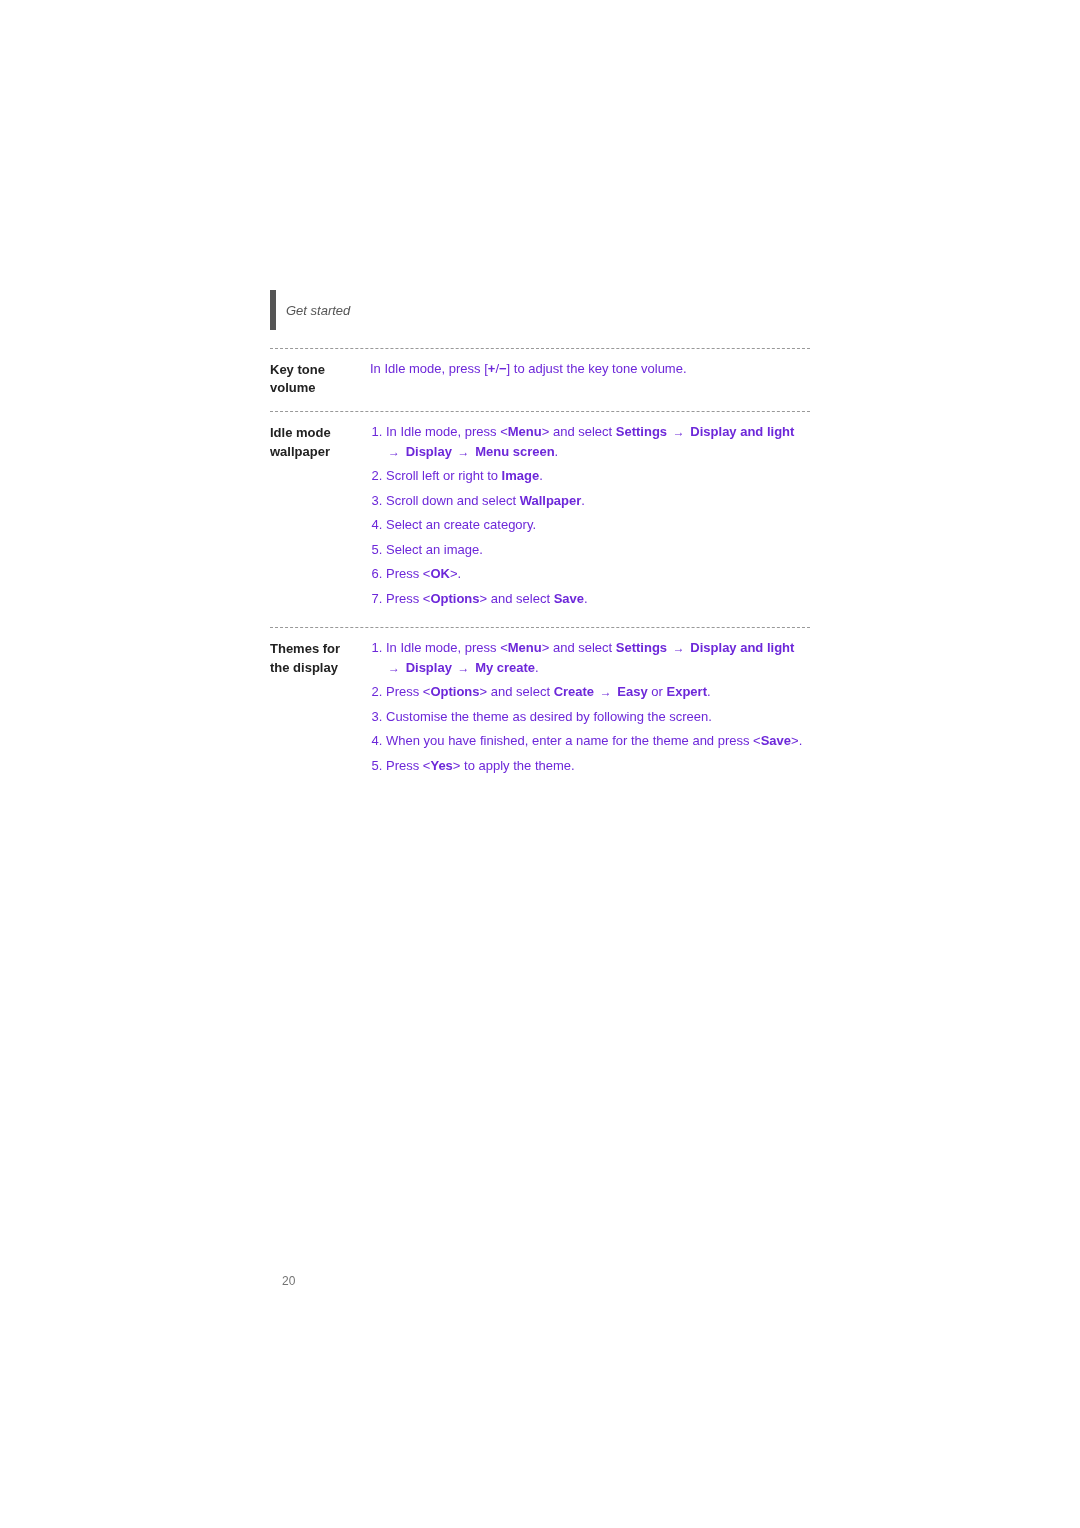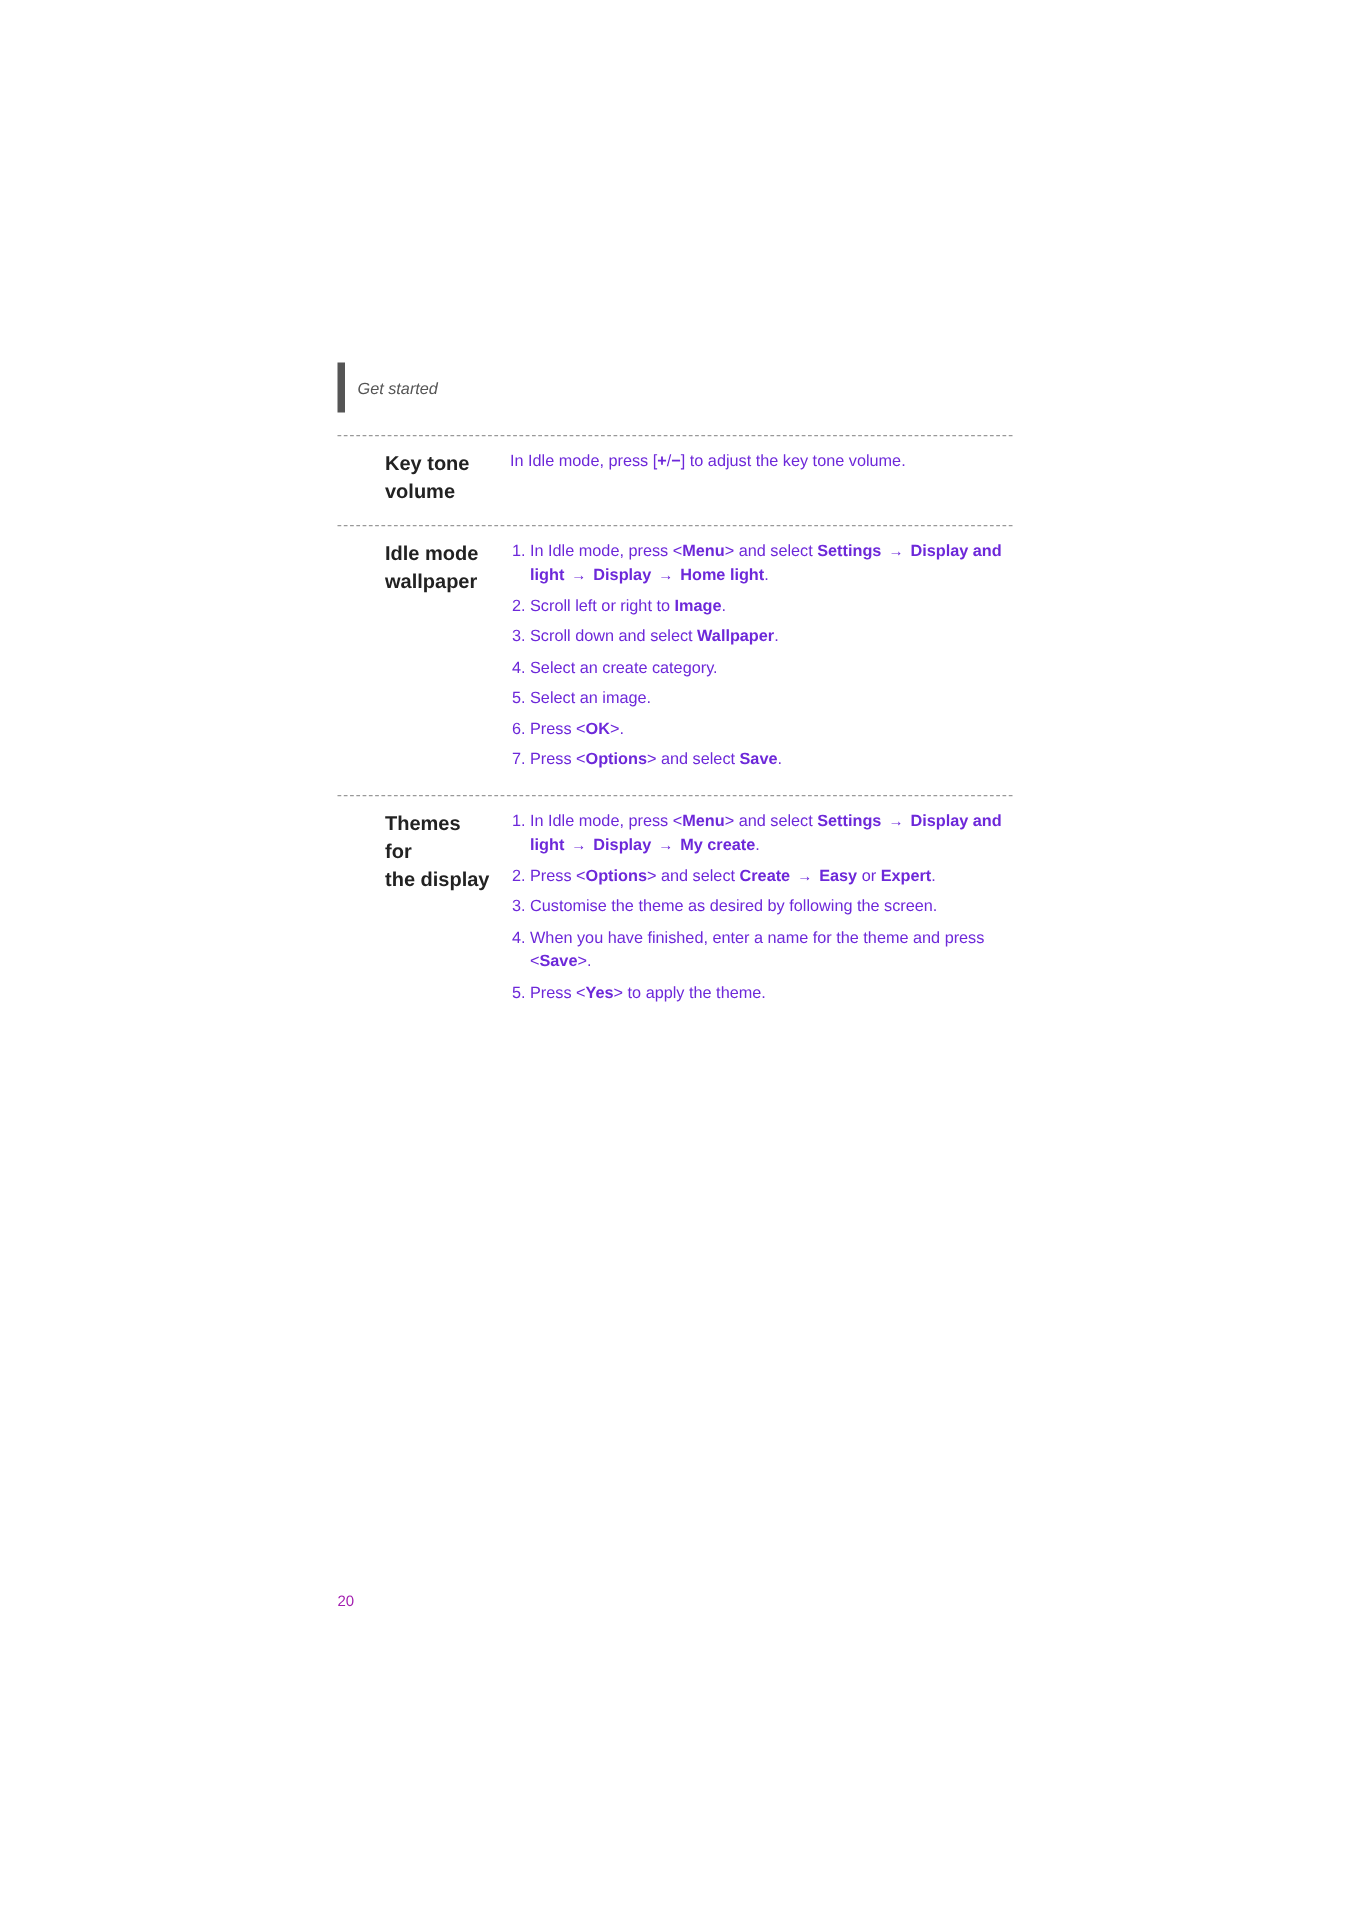--- a/index.html
+++ b/index.html
@@ -56,28 +56,27 @@
 
     .section-row {
       display: flex;
       align-items: flex-start;
       margin-bottom: 0;
       padding-bottom: 14px;
     }
 
     .section-label {
       font-weight: bold;
-      font-size: 16px;
+      font-size: 13px;
       color: #222222;
       width: 100px;
       min-width: 100px;
       padding-right: 14px;
       line-height: 1.4;
       padding-top: 2px;
-      margin-left: 38px;
     }
 
     .section-content {
       flex: 1;
       font-size: 13px;
       color: #6d28d9;
       line-height: 1.5;
     }
 
     .section-content p {
@@ -96,24 +95,24 @@
 
     .bold { font-weight: bold; }
 
     .arrow {
       font-size: 12px;
       margin: 0 2px;
     }
 
     .page-number {
       position: absolute;
-      left: 270px;
+      left: 282px;
       bottom: 240px;
       font-size: 12px;
-      color: #a21caf;
+      color: #737373;
     }
   </style>
 </head>
 <body>
 
 <div class="page">
 
   <div class="content-area">
 
     <div class="get-started-header">
@@ -133,21 +132,21 @@
     </div>
 
     <hr class="section-divider">
 
     <div class="section-row">
       <div class="section-label">
         Idle mode<br>wallpaper
       </div>
       <div class="section-content">
         <ol>
-          <li>In Idle mode, press &lt;<span class="bold">Menu</span>&gt; and select <span class="bold">Settings</span> <span class="arrow">→</span> <span class="bold">Display and light</span> <span class="arrow">→</span> <span class="bold">Display</span> <span class="arrow">→</span> <span class="bold">Home light</span>.</li>
+          <li>In Idle mode, press &lt;<span class="bold">Menu</span>&gt; and select <span class="bold">Settings</span> <span class="arrow">→</span> <span class="bold">Display and light</span> <span class="arrow">→</span> <span class="bold">Display</span> <span class="arrow">→</span> <span class="bold">Menu screen</span>.</li>
           <li>Scroll left or right to <span class="bold">Image</span>.</li>
           <li>Scroll down and select <span class="bold">Wallpaper</span>.</li>
           <li>Select an create category.</li>
           <li>Select an image.</li>
           <li>Press &lt;<span class="bold">OK</span>&gt;.</li>
           <li>Press &lt;<span class="bold">Options</span>&gt; and select <span class="bold">Save</span>.</li>
         </ol>
       </div>
     </div>
 

